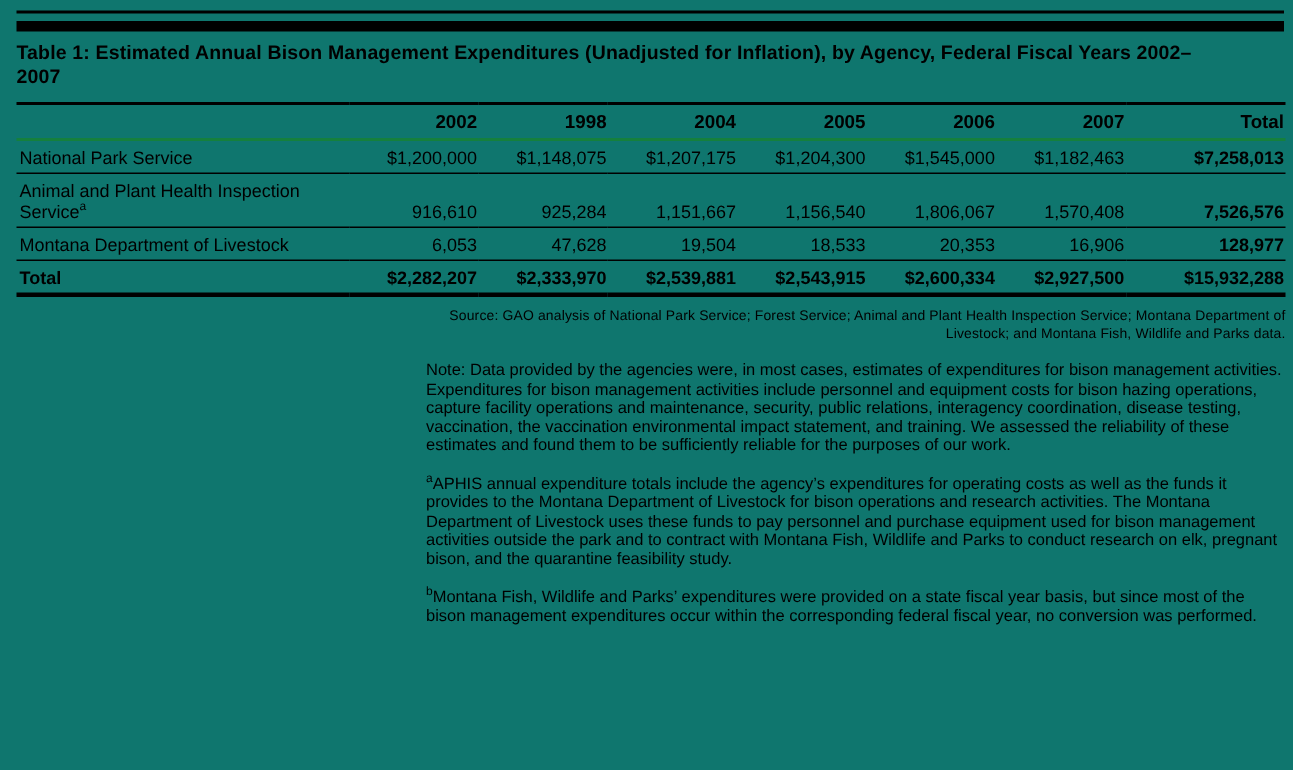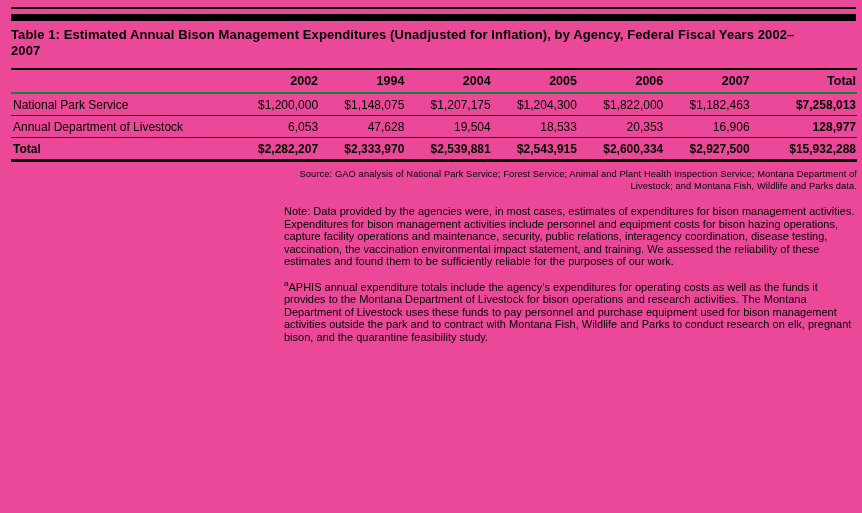--- a/index.html
+++ b/index.html
@@ -1,20 +1,20 @@
 <!DOCTYPE html>
 <html><head>
 <meta charset="utf-8">
 <style>
   html, body { margin: 0; padding: 0; background: #ffffff; }
   .page {
     position: relative;
     width: 862px;
     height: 513px;
-    background: #ec4899;
+    background: #0f766e;
     color: #000000;
     font-family: "Liberation Sans", sans-serif;
     overflow: hidden;
     box-sizing: border-box;
     padding: 7px 7px 0 11px;
   }
   .rule-thin { height: 2px; background: #000; width: 845px; }
   .rule-bar  { height: 7px; background: #000; width: 845px; margin-top: 5px; }
   .doc-title {
     font-size: 13px;
@@ -98,41 +98,51 @@
         <col class="c-year">
       <col class="c-year">
         <col class="c-year">
         <col class="c-year">
         <col class="c-total">
     </colgroup>
     <thead>
       <tr>
         <th class="agency"></th>
         <th>2002</th>
-        <th>1994</th>
+        <th>1998</th>
         <th>2004</th>
         <th>2005</th>
         <th>2006</th>
         <th>2007</th>
         <th>Total</th>
       </tr>
     </thead>
     <tbody>
       <tr>
         <td class="agency"><span>National Park Service</span><sup class="fn-mark"></sup></td>
         <td>$1,200,000</td>
         <td>$1,148,075</td>
         <td>$1,207,175</td>
         <td>$1,204,300</td>
-        <td>$1,822,000</td>
+        <td>$1,545,000</td>
         <td>$1,182,463</td>
         <td class="total-col">$7,258,013</td>
       </tr>
       <tr>
-        <td class="agency"><span>Annual Department of Livestock</span><sup class="fn-mark"></sup></td>
+        <td class="agency"><span>Animal and Plant Health Inspection Service</span><sup class="fn-mark">a</sup></td>
+        <td>916,610</td>
+        <td>925,284</td>
+        <td>1,151,667</td>
+        <td>1,156,540</td>
+        <td>1,806,067</td>
+        <td>1,570,408</td>
+        <td class="total-col">7,526,576</td>
+      </tr>
+      <tr>
+        <td class="agency"><span>Montana Department of Livestock</span><sup class="fn-mark"></sup></td>
         <td>6,053</td>
         <td>47,628</td>
         <td>19,504</td>
         <td>18,533</td>
         <td>20,353</td>
         <td>16,906</td>
         <td class="total-col">128,977</td>
       </tr>
       <tr class="total-row">
         <td class="agency">Total</td>
@@ -144,15 +154,16 @@
         <td>$2,927,500</td>
         <td class="total-col">$15,932,288</td>
       </tr>
     </tbody>
   </table>
 
   <div class="notes">
     <p class="source-note">Source: GAO analysis of National Park Service; Forest Service; Animal and Plant Health Inspection Service; Montana Department of Livestock; and Montana Fish, Wildlife and Parks data.</p>
     <p class="body-note">Note: Data provided by the agencies were, in most cases, estimates of expenditures for bison management activities. Expenditures for bison management activities include personnel and equipment costs for bison hazing operations, capture facility operations and maintenance, security, public relations, interagency coordination, disease testing, vaccination, the vaccination environmental impact statement, and training. We assessed the reliability of these estimates and found them to be sufficiently reliable for the purposes of our work.</p>
     <p class="body-note"><sup class="fn-mark">a</sup><span>APHIS annual expenditure totals include the agency’s expenditures for operating costs as well as the funds it provides to the Montana Department of Livestock for bison operations and research activities. The Montana Department of Livestock uses these funds to pay personnel and purchase equipment used for bison management activities outside the park and to contract with Montana Fish, Wildlife and Parks to conduct research on elk, pregnant bison, and the quarantine feasibility study.</span></p>
+    <p class="body-note"><sup class="fn-mark">b</sup><span>Montana Fish, Wildlife and Parks’ expenditures were provided on a state fiscal year basis, but since most of the bison management expenditures occur within the corresponding federal fiscal year, no conversion was performed.</span></p>
   </div>
 
 </div>
 
 </body></html>

